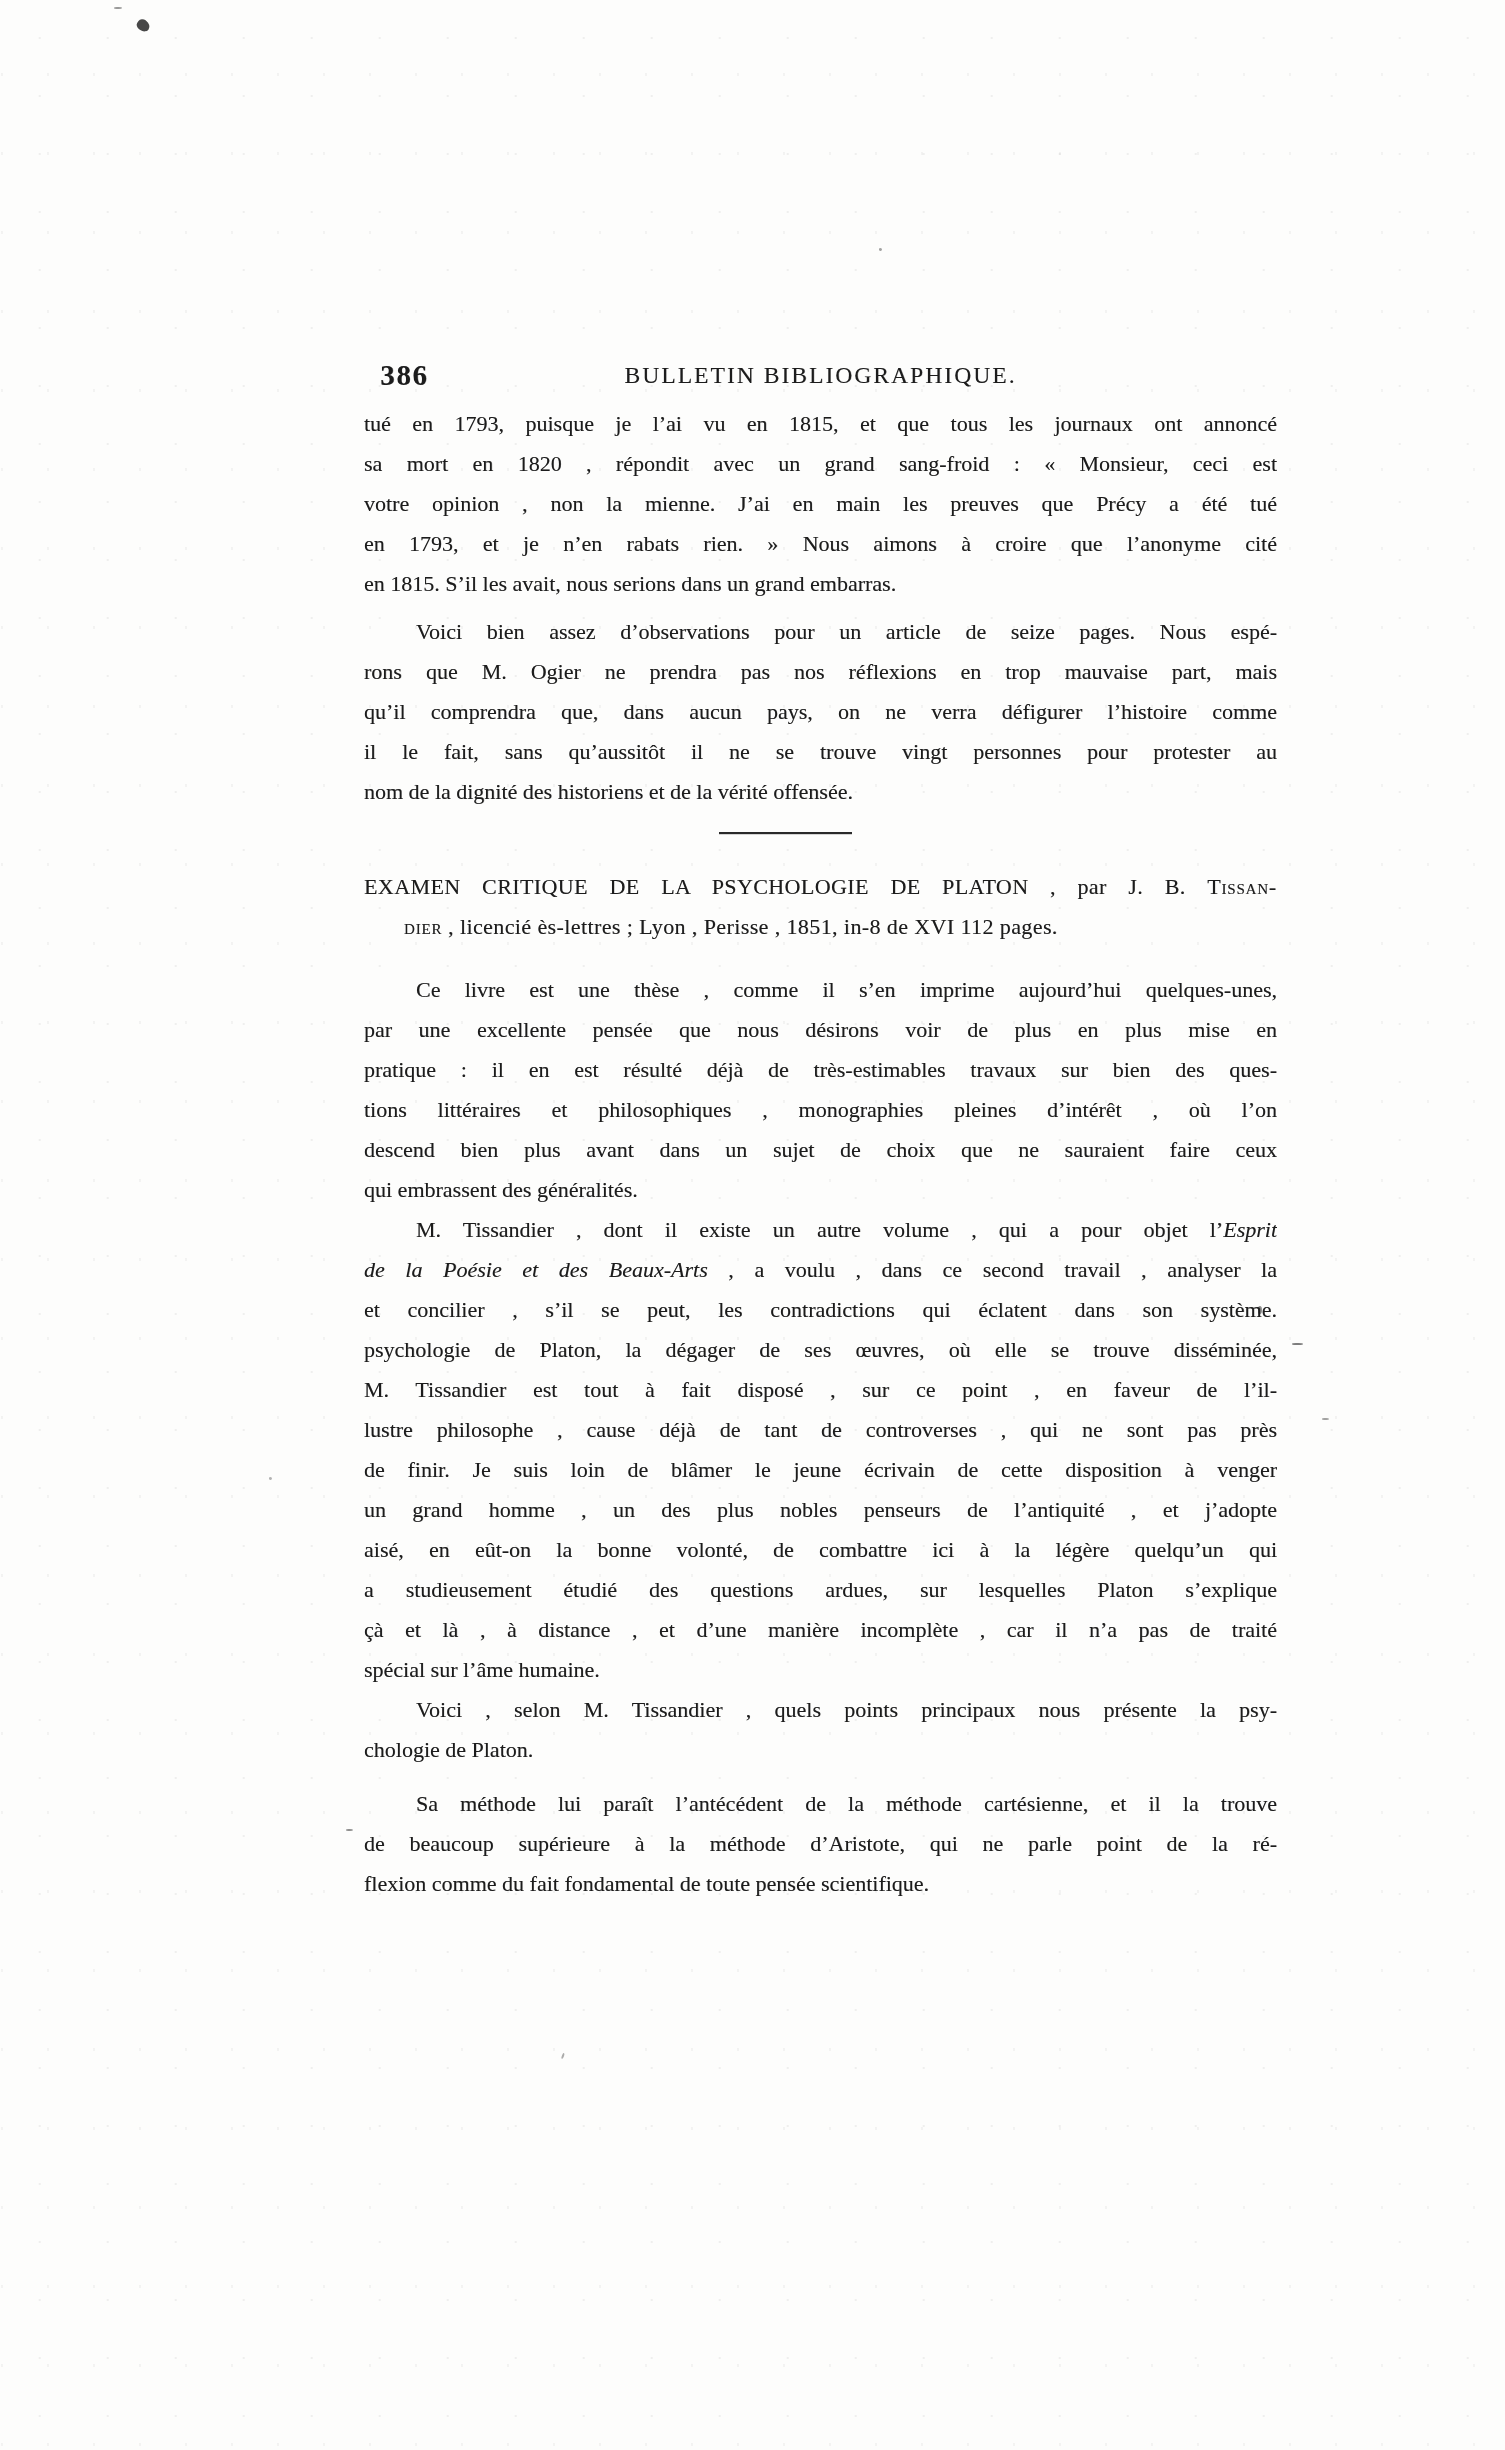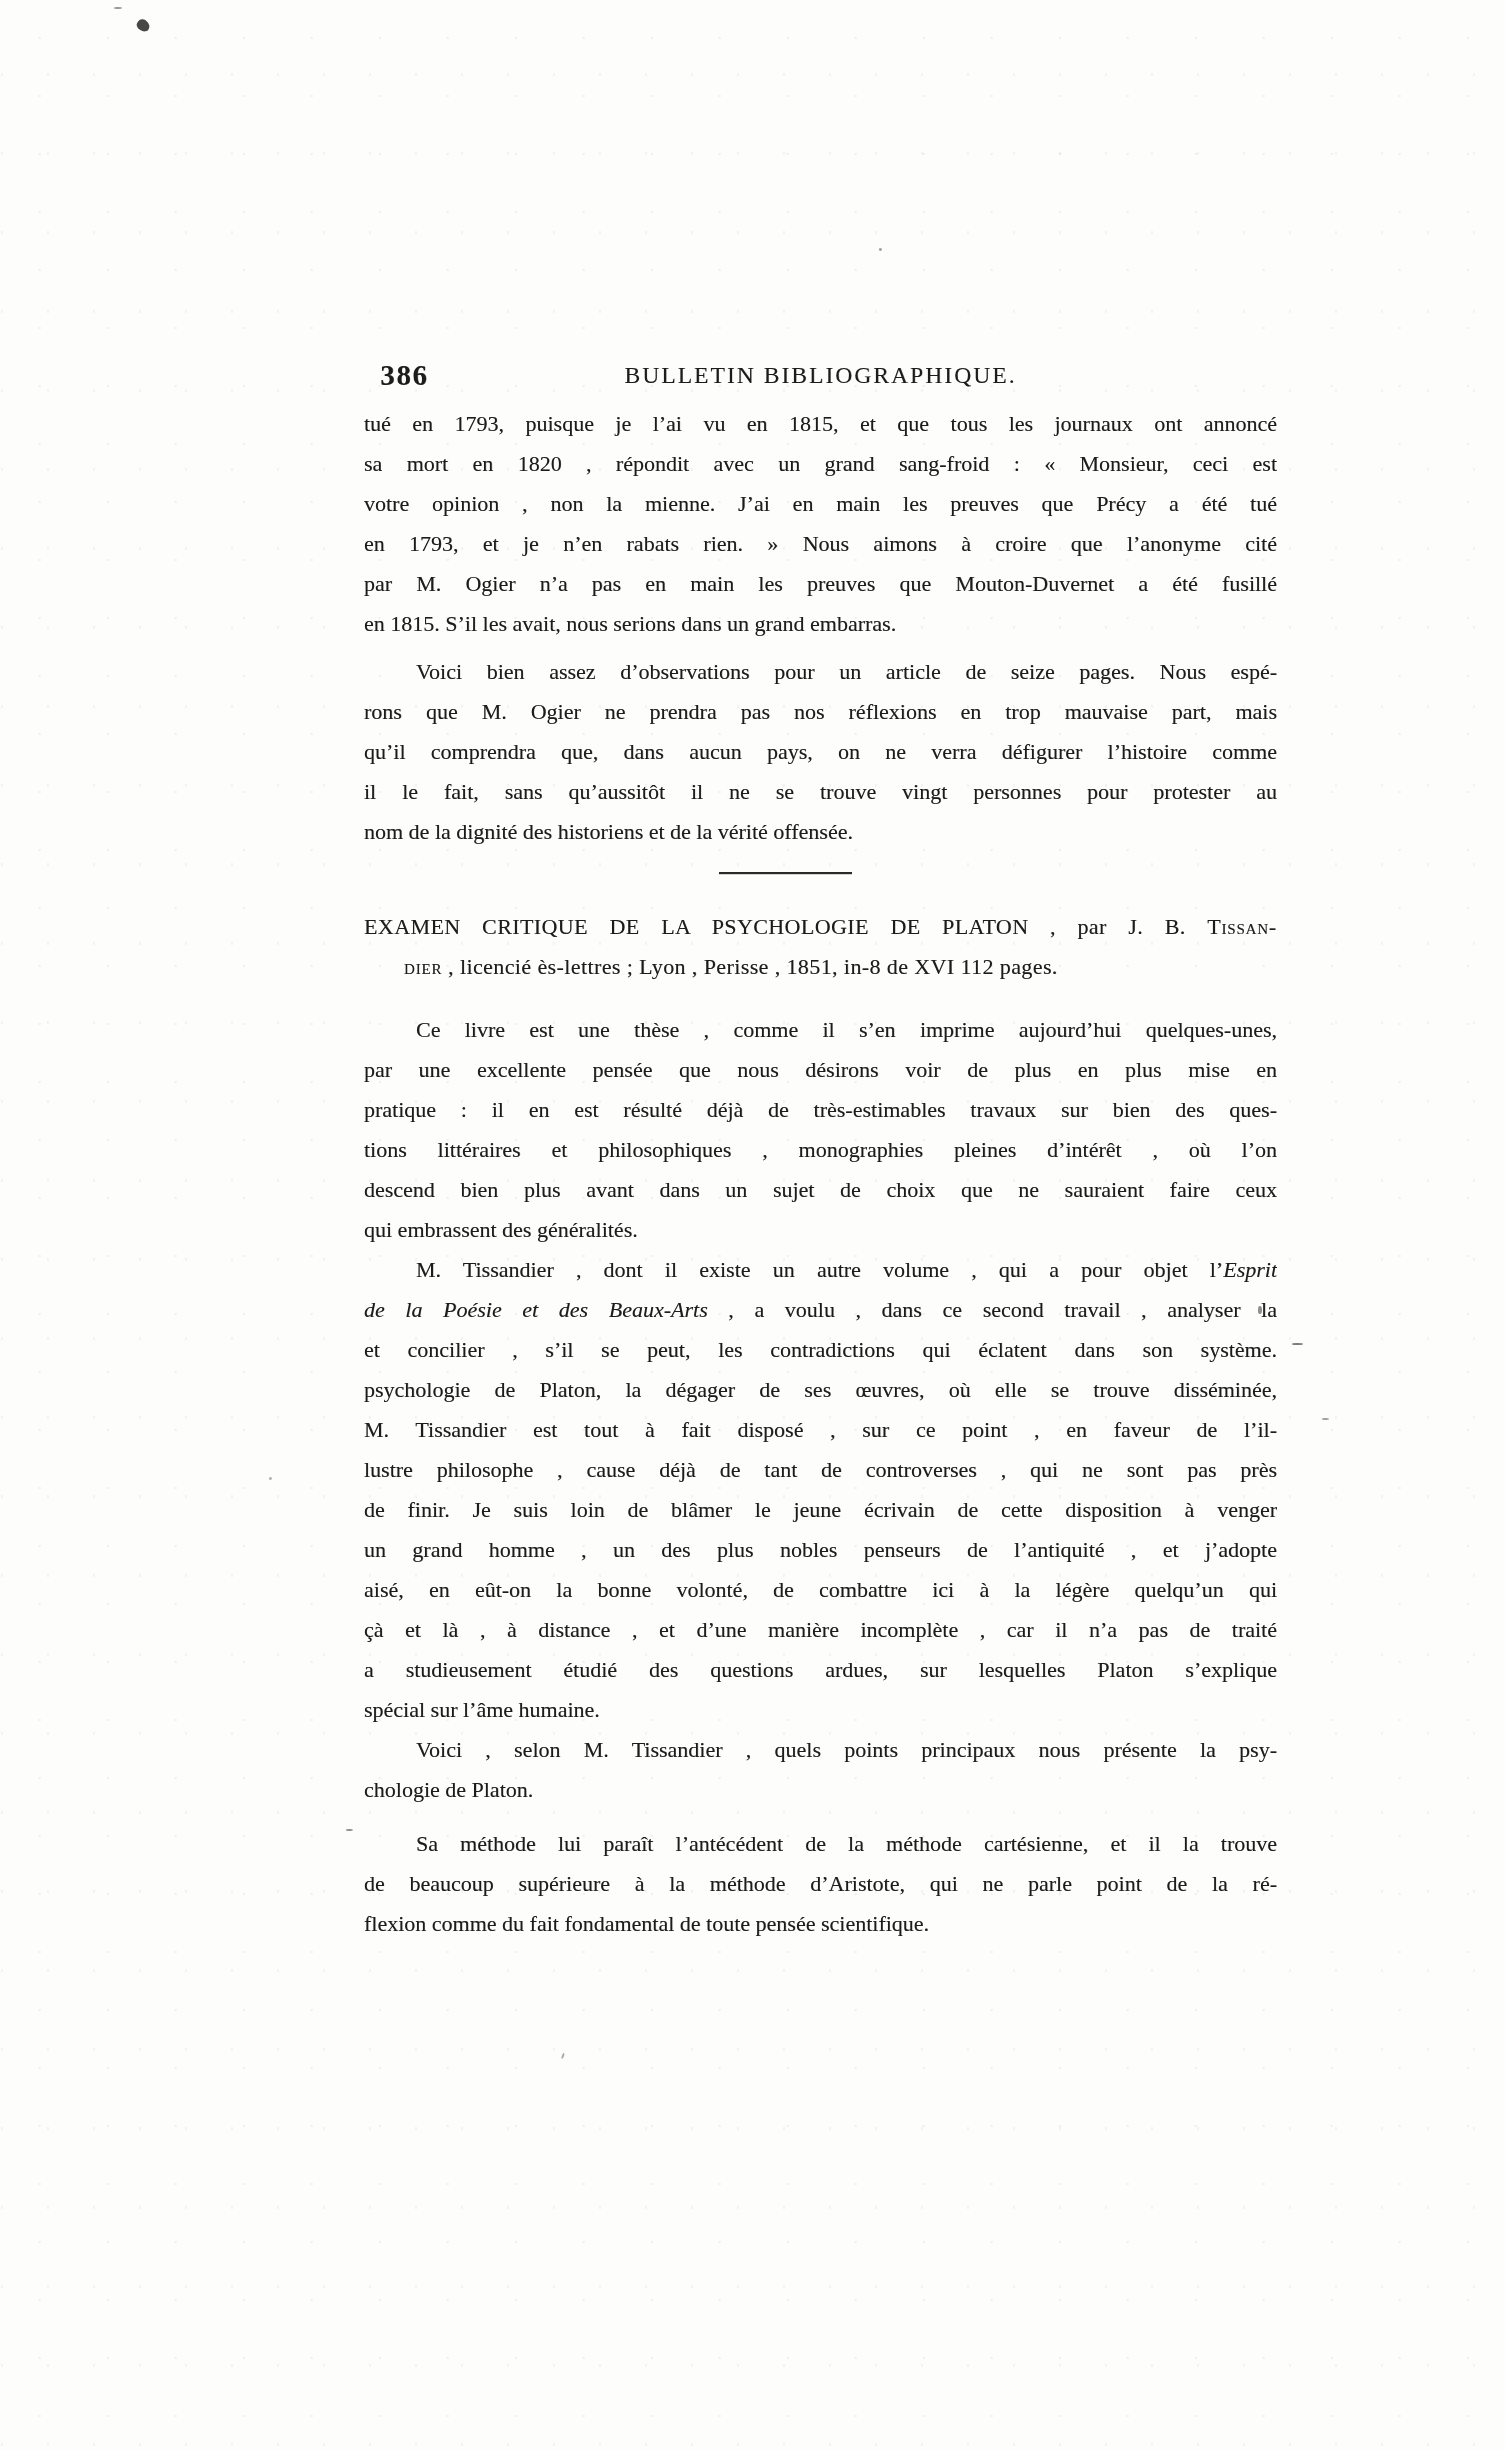--- a/index.html
+++ b/index.html
@@ -119,21 +119,20 @@
   <span class="page-number">386</span>
   <span class="running-title">BULLETIN BIBLIOGRAPHIQUE.</span>
 </div>
 
 <div class="article-body">
     <div class="paragraph s0">
       <div class="line first"><span>tué en 1793, puisque je l’ai vu en 1815, et que tous les journaux ont annoncé</span></div>
       <div class="line"><span>sa mort en 1820 , répondit avec un grand  sang-froid : « Monsieur,  ceci  est</span></div>
       <div class="line"><span>votre opinion , non la mienne. J’ai en main  les preuves que Précy a  été tué</span></div>
       <div class="line"><span>en 1793, et je n’en  rabats rien. » Nous aimons à croire que l’anonyme cité</span></div>
-      <div class="line"><span>par M. Ogier n’a pas en main les preuves  que  Mouton-Duvernet a été fusillé</span></div>
       <div class="line last"><span>en 1815. S’il les avait, nous serions dans un grand embarras.</span></div>
     </div>
     <div class="paragraph indent s1">
       <div class="line first"><span>Voici bien assez d’observations pour un article de seize pages.  Nous espé-</span></div>
       <div class="line"><span>rons que M. Ogier ne prendra pas nos réflexions en trop mauvaise  part, mais</span></div>
       <div class="line"><span>qu’il comprendra que, dans aucun pays, on ne verra défigurer l’histoire comme</span></div>
       <div class="line"><span>il le fait, sans qu’aussitôt il ne se trouve vingt personnes  pour  protester au</span></div>
       <div class="line last"><span>nom de la dignité des historiens et de la vérité offensée.</span></div>
     </div>
     <div class="divider s2"></div>
@@ -152,22 +151,22 @@
     <div class="paragraph indent s5">
       <div class="line first"><span>M. Tissandier , dont il existe un autre  volume , qui a pour objet l’</span><span class="em">Esprit</span></div>
       <div class="line"><span class="em">de la Poésie et des Beaux-Arts</span><span> , a voulu , dans ce  second travail , analyser la</span></div>
       <div class="line"><span>et concilier , s’il  se  peut,  les  contradictions  qui  éclatent  dans son système.</span></div>
       <div class="line"><span>psychologie de Platon, la dégager de ses œuvres, où elle se trouve disséminée,</span></div>
       <div class="line"><span>M.  Tissandier  est  tout  à  fait  disposé ,  sur  ce  point ,  en  faveur  de  l’il-</span></div>
       <div class="line"><span>lustre philosophe , cause déjà de tant  de controverses , qui  ne sont pas près</span></div>
       <div class="line"><span>de finir. Je suis loin de blâmer le jeune écrivain de cette disposition à venger</span></div>
       <div class="line"><span>un grand homme , un  des plus nobles  penseurs de  l’antiquité , et j’adopte</span></div>
       <div class="line"><span>aisé, en  eût-on  la  bonne  volonté, de combattre ici  à la légère quelqu’un qui</span></div>
+      <div class="line"><span>a studieusement étudié des questions ardues, sur lesquelles Platon s’explique</span></div>
       <div class="line"><span>çà et là ,  à distance , et d’une manière incomplète , car  il  n’a pas  de traité</span></div>
-      <div class="line"><span>a studieusement étudié des questions ardues, sur lesquelles Platon s’explique</span></div>
       <div class="line last"><span>spécial sur l’âme humaine.</span></div>
     </div>
     <div class="paragraph indent s6">
       <div class="line first"><span>Voici , selon  M. Tissandier ,  quels points principaux nous  présente  la  psy-</span></div>
       <div class="line last"><span>chologie de Platon.</span></div>
     </div>
     <div class="paragraph indent s7">
       <div class="line first"><span>Sa méthode lui paraît l’antécédent de la méthode cartésienne, et il la trouve</span></div>
       <div class="line"><span>de beaucoup supérieure à la méthode d’Aristote, qui  ne parle  point de la ré-</span></div>
       <div class="line last"><span>flexion comme du fait fondamental de toute pensée scientifique.</span></div>

